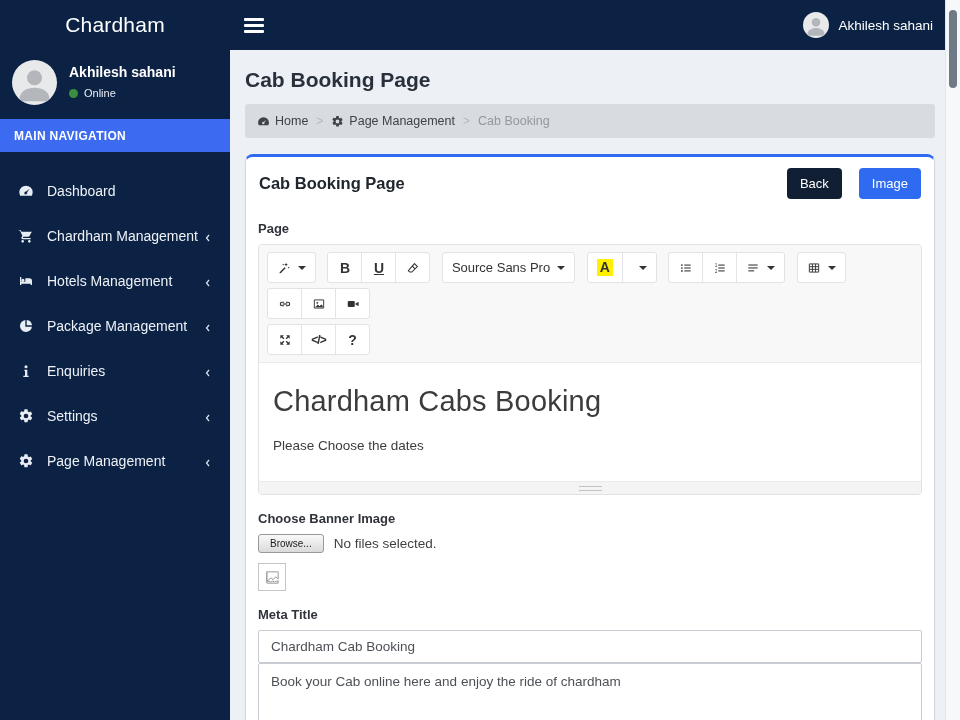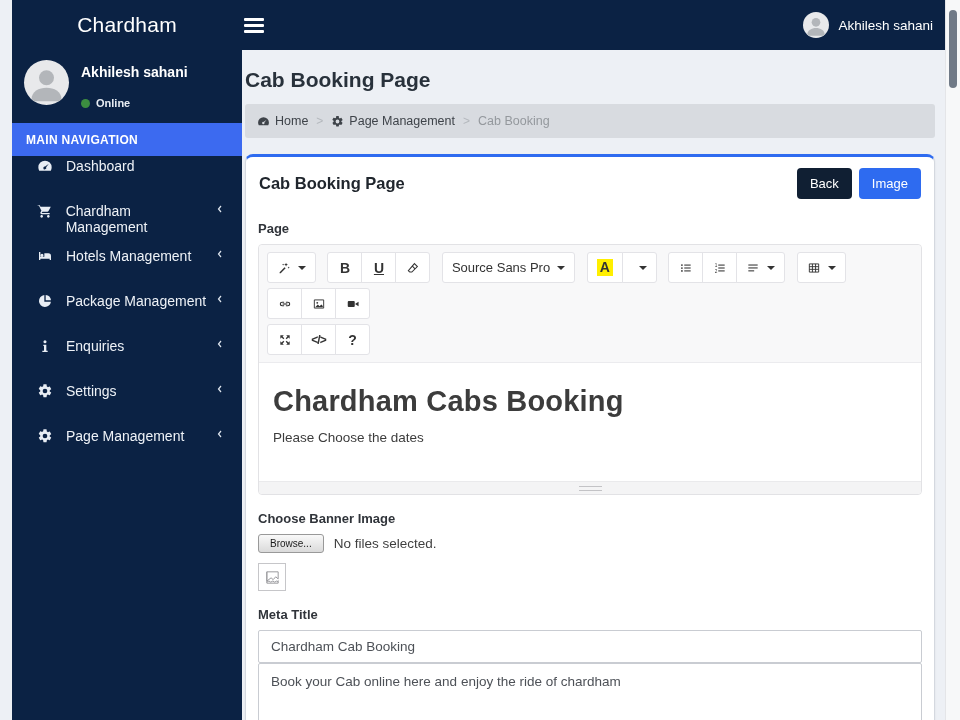--- a/index.html
+++ b/index.html
@@ -5,33 +5,33 @@
   * { box-sizing: border-box; }
   html,body { margin:0; padding:0; }
   body {
     width:960px; height:720px; overflow:hidden; position:relative;
     font-family:"Liberation Sans", sans-serif;
     background:#edf0f5;
   }
   svg { display:block; }
 
   
-  .sidebar { position:absolute; left:12px; top:0; width:230px; height:720px; background:#0b2244; z-index:3; }
+  .sidebar { position:absolute; left:0; top:0; width:230px; height:720px; background:#0b2244; z-index:3; }
   .logo { height:50px; display:flex; align-items:center; justify-content:center; color:#fff; font-size:21px; font-weight:500; letter-spacing:.2px; }
   .user-panel { display:flex; align-items:flex-start; padding:10px 12px 14px 12px; gap:12px; }
   .avatar-big { width:45px; height:45px; border-radius:50%; background:#e8e9eb; overflow:hidden; flex:0 0 auto; }
   .avatar-big svg, .avatar-sm svg { width:100%; height:100%; fill:#b3b6ba; }
   .user-meta { padding-top:4px; }
   .user-name { color:#fff; font-size:14px; font-weight:bold; }
-  .user-status { display:flex; align-items:center; gap:6px; margin-top:17px;font-weight:bold; }
+  .user-status { display:flex; align-items:center; gap:6px; margin-top:7px; }
   .dot { width:9px; height:9px; border-radius:50%; background:#3c8d40; }
   .status-text { color:#e9eef4; font-size:11px; }
   .nav-header { height:33px; background:#3c6af0; color:#fff; font-size:12px; font-weight:bold; letter-spacing:.3px; display:flex; align-items:center; padding:0 14px; }
   .menu { padding-top:2px; }
-  .menu-item { height:45px; display:flex; align-items:flex-start; padding:0 16px; color:#eef2f7; font-size:14px; cursor:pointer;margin-left:7px; }
+  .menu-item { height:45px; display:flex; align-items:flex-end; padding:0 16px; color:#eef2f7; font-size:14px; cursor:pointer; }
   .menu-item .mi-icon { width:20px; display:flex; justify-content:center; margin-right:11px; }
   .menu-item .mi-icon svg { width:16px; height:16px; fill:#e8edf4; }
   .menu-item .chev { margin-left:auto; }
   .chev svg { width:12px; height:12px; stroke:#dfe6ee; fill:none; stroke-width:2.4; }
 
   
   .navbar { position:absolute; left:230px; top:0; right:15px; height:50px; background:#0b2244; display:flex; align-items:center; justify-content:space-between; padding:0 12px 0 14px; z-index:2; }
   .hamburger { width:20px; cursor:pointer; }
   .hamburger span { display:block; height:3px; background:#fff; margin:3px 0; border-radius:1px; }
   .nav-user { display:flex; align-items:center; gap:9px; cursor:pointer; }
@@ -44,21 +44,21 @@
   .breadcrumb { height:28px; background:#d8dbe0; border-radius:3px; display:flex; align-items:center; padding:17px 12px; font-size:12.5px; }
   .crumb { display:flex; align-items:center; gap:5px; color:#3e4349; }
   .crumb svg { width:13px; height:13px; fill:#3e4349; }
   .crumb-sep { color:#b4b8bd; margin:0 8px; font-size:12px; }
   .crumb.active { color:#94989d; }
 
   
   .card { margin-top:16px; background:#fff; border:1px solid #d4d8df; border-top:3px solid #2e6bf0; border-radius:8px 8px 0 0; box-shadow:0 1px 2px rgba(0,0,0,.08); min-height:600px; }
   .card-header { display:flex; align-items:center; justify-content:space-between; padding:11px 13px 10px 13px; }
   .card-title { font-size:16.5px; font-weight:bold; color:#20262d; }
-  .hdr-btns { display:flex; gap:7px; }
+  .hdr-btns { display:flex; gap:17px; }
   .btn { border:none; border-radius:4px; color:#fff; font-size:13px; font-family:inherit; padding:8px 13px; cursor:pointer; }
   .btn-back { background:#101f33; }
   .btn-submit { background:#2e6bf0; }
   .card-body { padding:2px 12px 12px 12px; }
   .form-label { font-size:13px; font-weight:bold; color:#30343a; margin:16px 0 8px 0; }
   .form-label.first { margin-top:10px; }
 
   
   .note-editor { border:1px solid #e2e2e5; border-radius:4px; background:#fff; }
   .note-toolbar { background:#f8f8f9; border-bottom:1px solid #ebebee; border-radius:4px 4px 0 0; padding:7px 8px 2px 8px; }
@@ -71,21 +71,21 @@
   .nbtn svg { width:14px; height:14px; fill:#333; }
   .nbtn .stroke-ic { fill:none; stroke:#333; }
   .caret { width:0; height:0; border-left:4px solid transparent; border-right:4px solid transparent; border-top:4px solid #333; margin-left:7px; }
   .glyph-b { font-weight:bold; font-size:14px; }
   .glyph-u { text-decoration:underline; font-size:14px; font-weight:600; }
   .color-a { background:#ffef00; font-weight:bold; font-size:14px; padding:0 3px; line-height:17px; }
   .font-name { font-size:13px; color:#333; }
   .glyph-code { font-size:12px; font-weight:600; letter-spacing:-1px; }
   .glyph-q { font-size:14px; font-weight:bold; }
   .note-editable { padding:10px 14px 16px 14px; min-height:118px; cursor:text; }
-  .note-editable h1 { font-size:29px; font-weight:bold; color:#3c3c3c; margin:12px 0 12px 0; letter-spacing:.2px; }
+  .note-editable h1 { font-size:29px; font-weight:normal; color:#3c3c3c; margin:12px 0 20px 0; letter-spacing:.2px; }
   .note-editable p { font-size:13.5px; color:#3c3c3c; margin:0; }
   .note-statusbar { height:13px; background:#f4f4f5; border-top:1px solid #eaeaec; border-radius:0 0 4px 4px; display:flex; align-items:center; justify-content:center; cursor:ns-resize; }
   .grip { width:23px; height:5px; border-top:1px solid #c3c3c6; border-bottom:1px solid #c3c3c6; }
 
   
   .file-row { display:flex; align-items:center; gap:10px; }
   .browse-btn { font-size:10px; font-family:inherit; color:#1a1a1a; padding:3px 11px; background:linear-gradient(#f9f9f9,#dadada); border:1px solid #999; border-radius:3px; cursor:pointer; }
   .no-file { font-size:13.5px; color:#3f3f3f; }
   .img-placeholder { width:28px; height:28px; border:1px solid #c6c6c9; margin-top:10px; display:flex; align-items:center; justify-content:center; background:#fff; }
   .img-placeholder svg { width:17px; height:17px; fill:none; stroke:#9a9a9e; stroke-width:1.4; }

